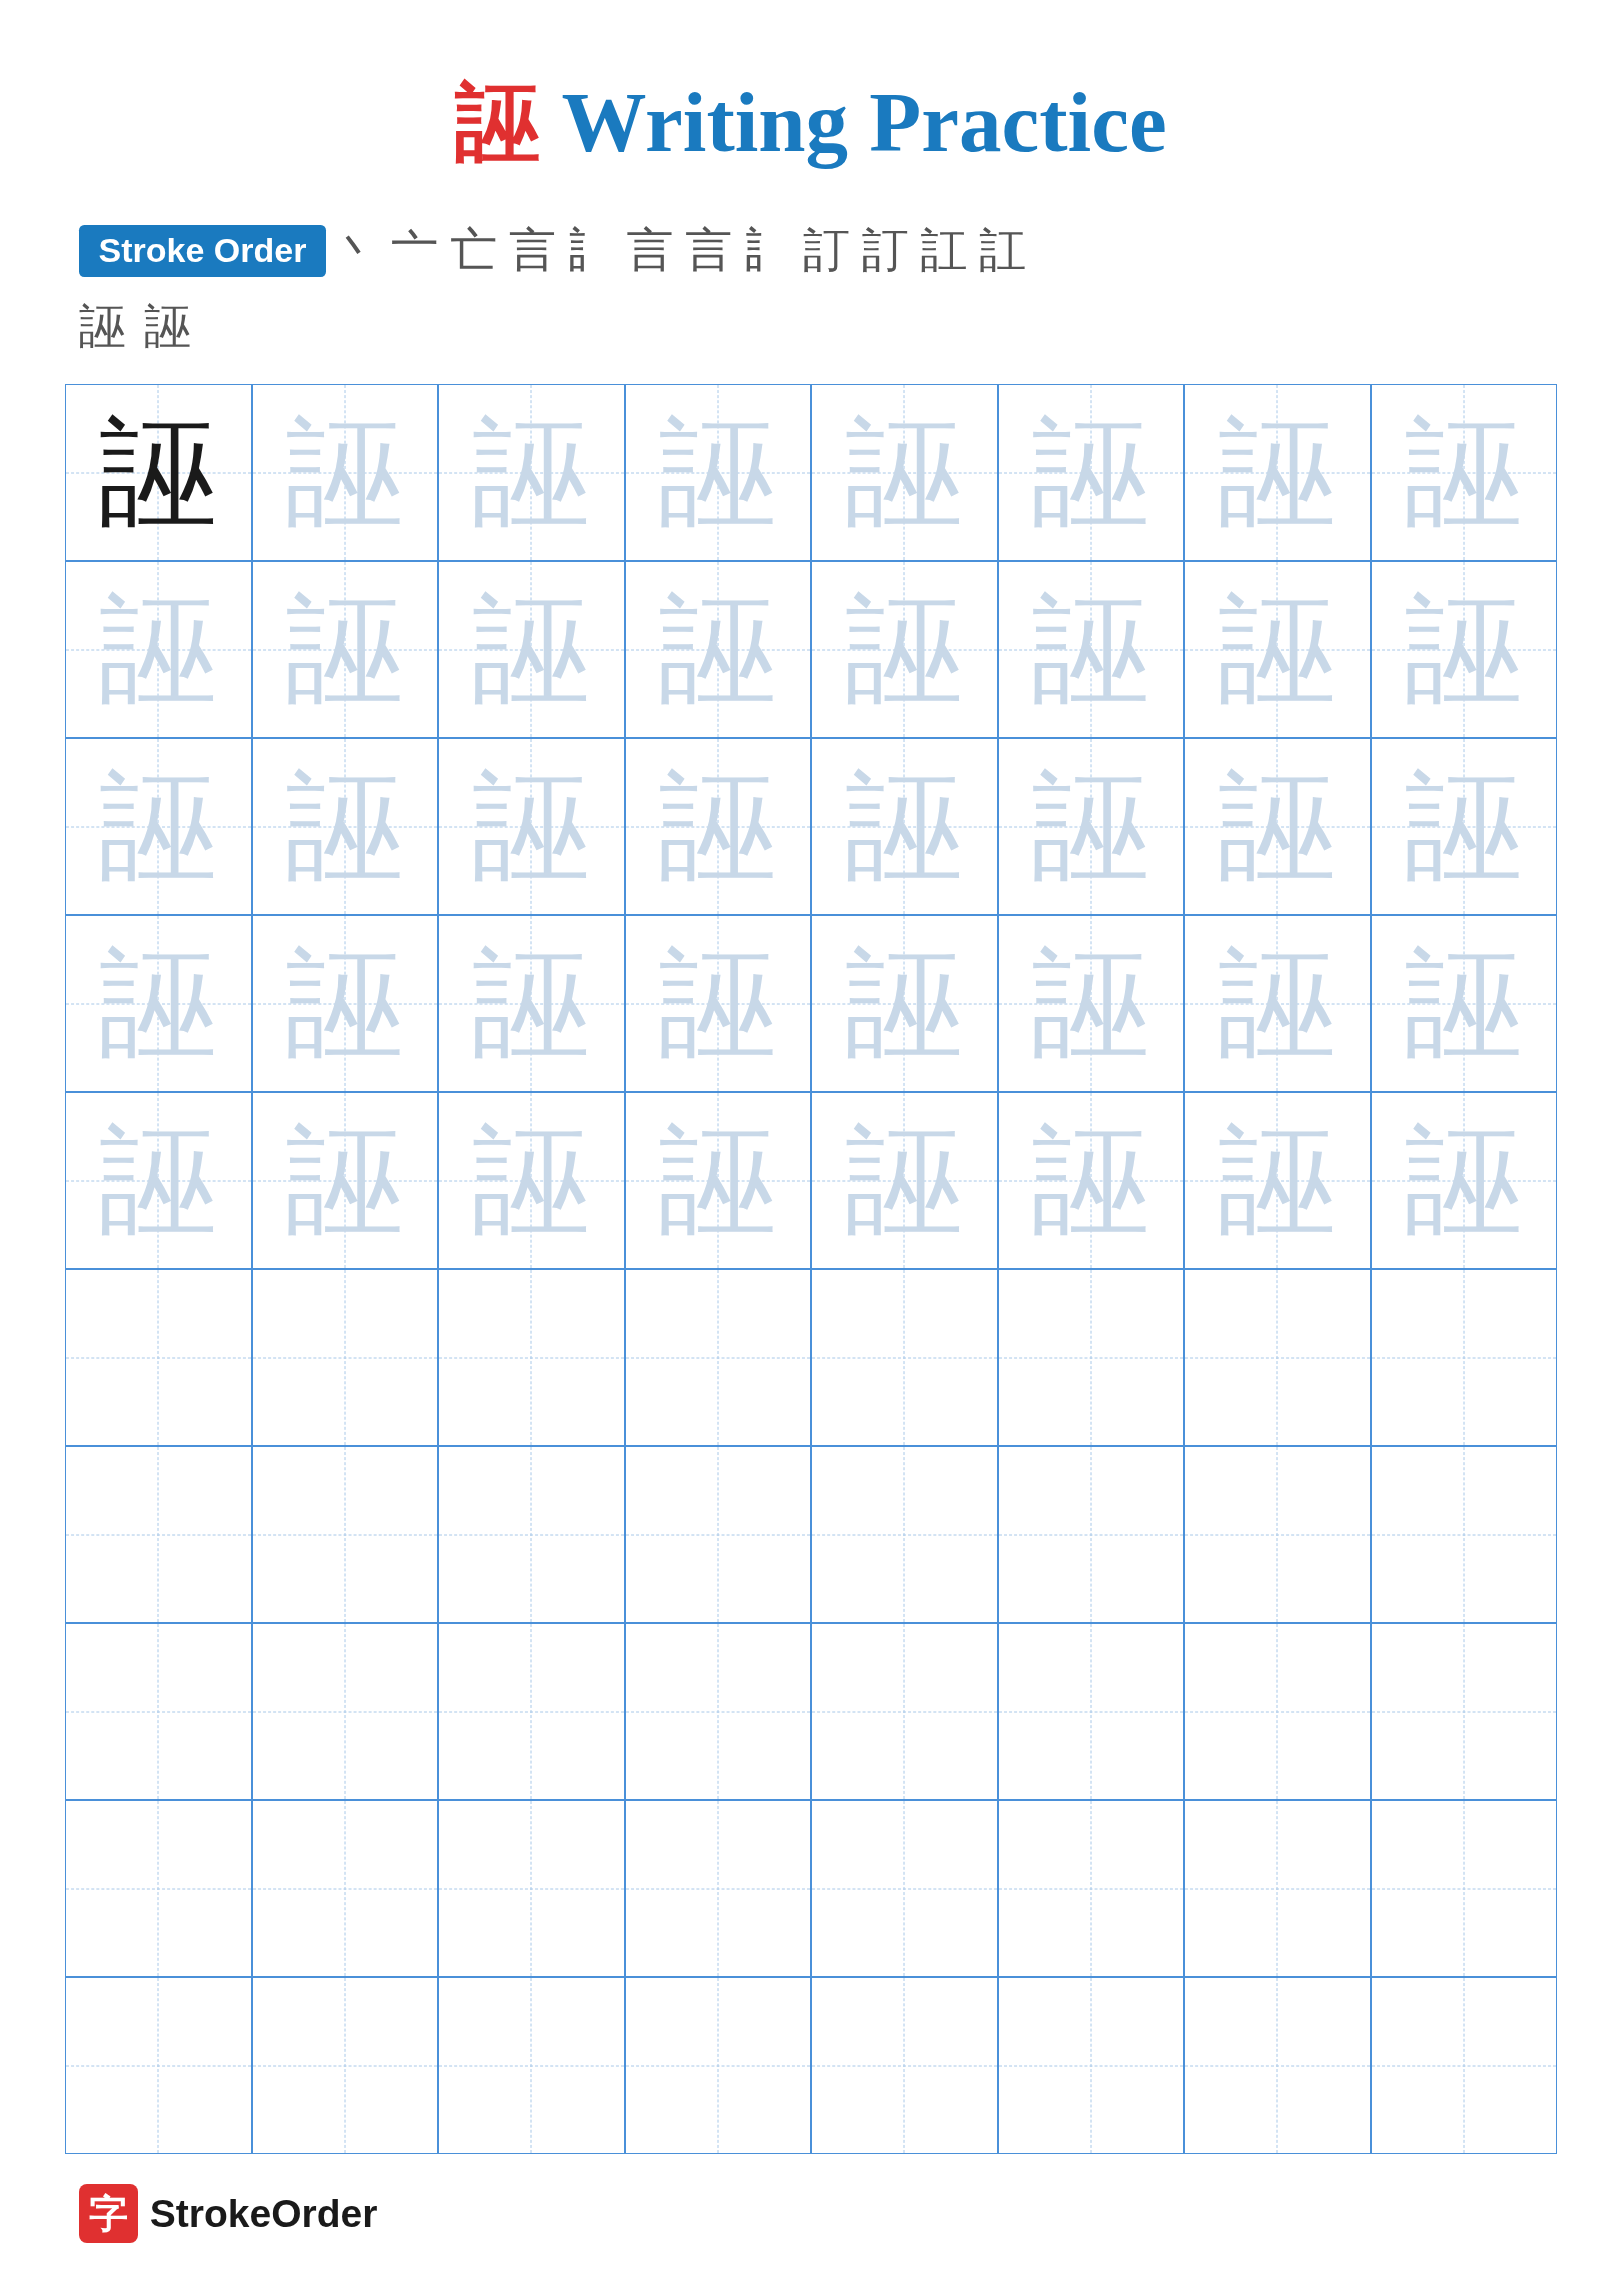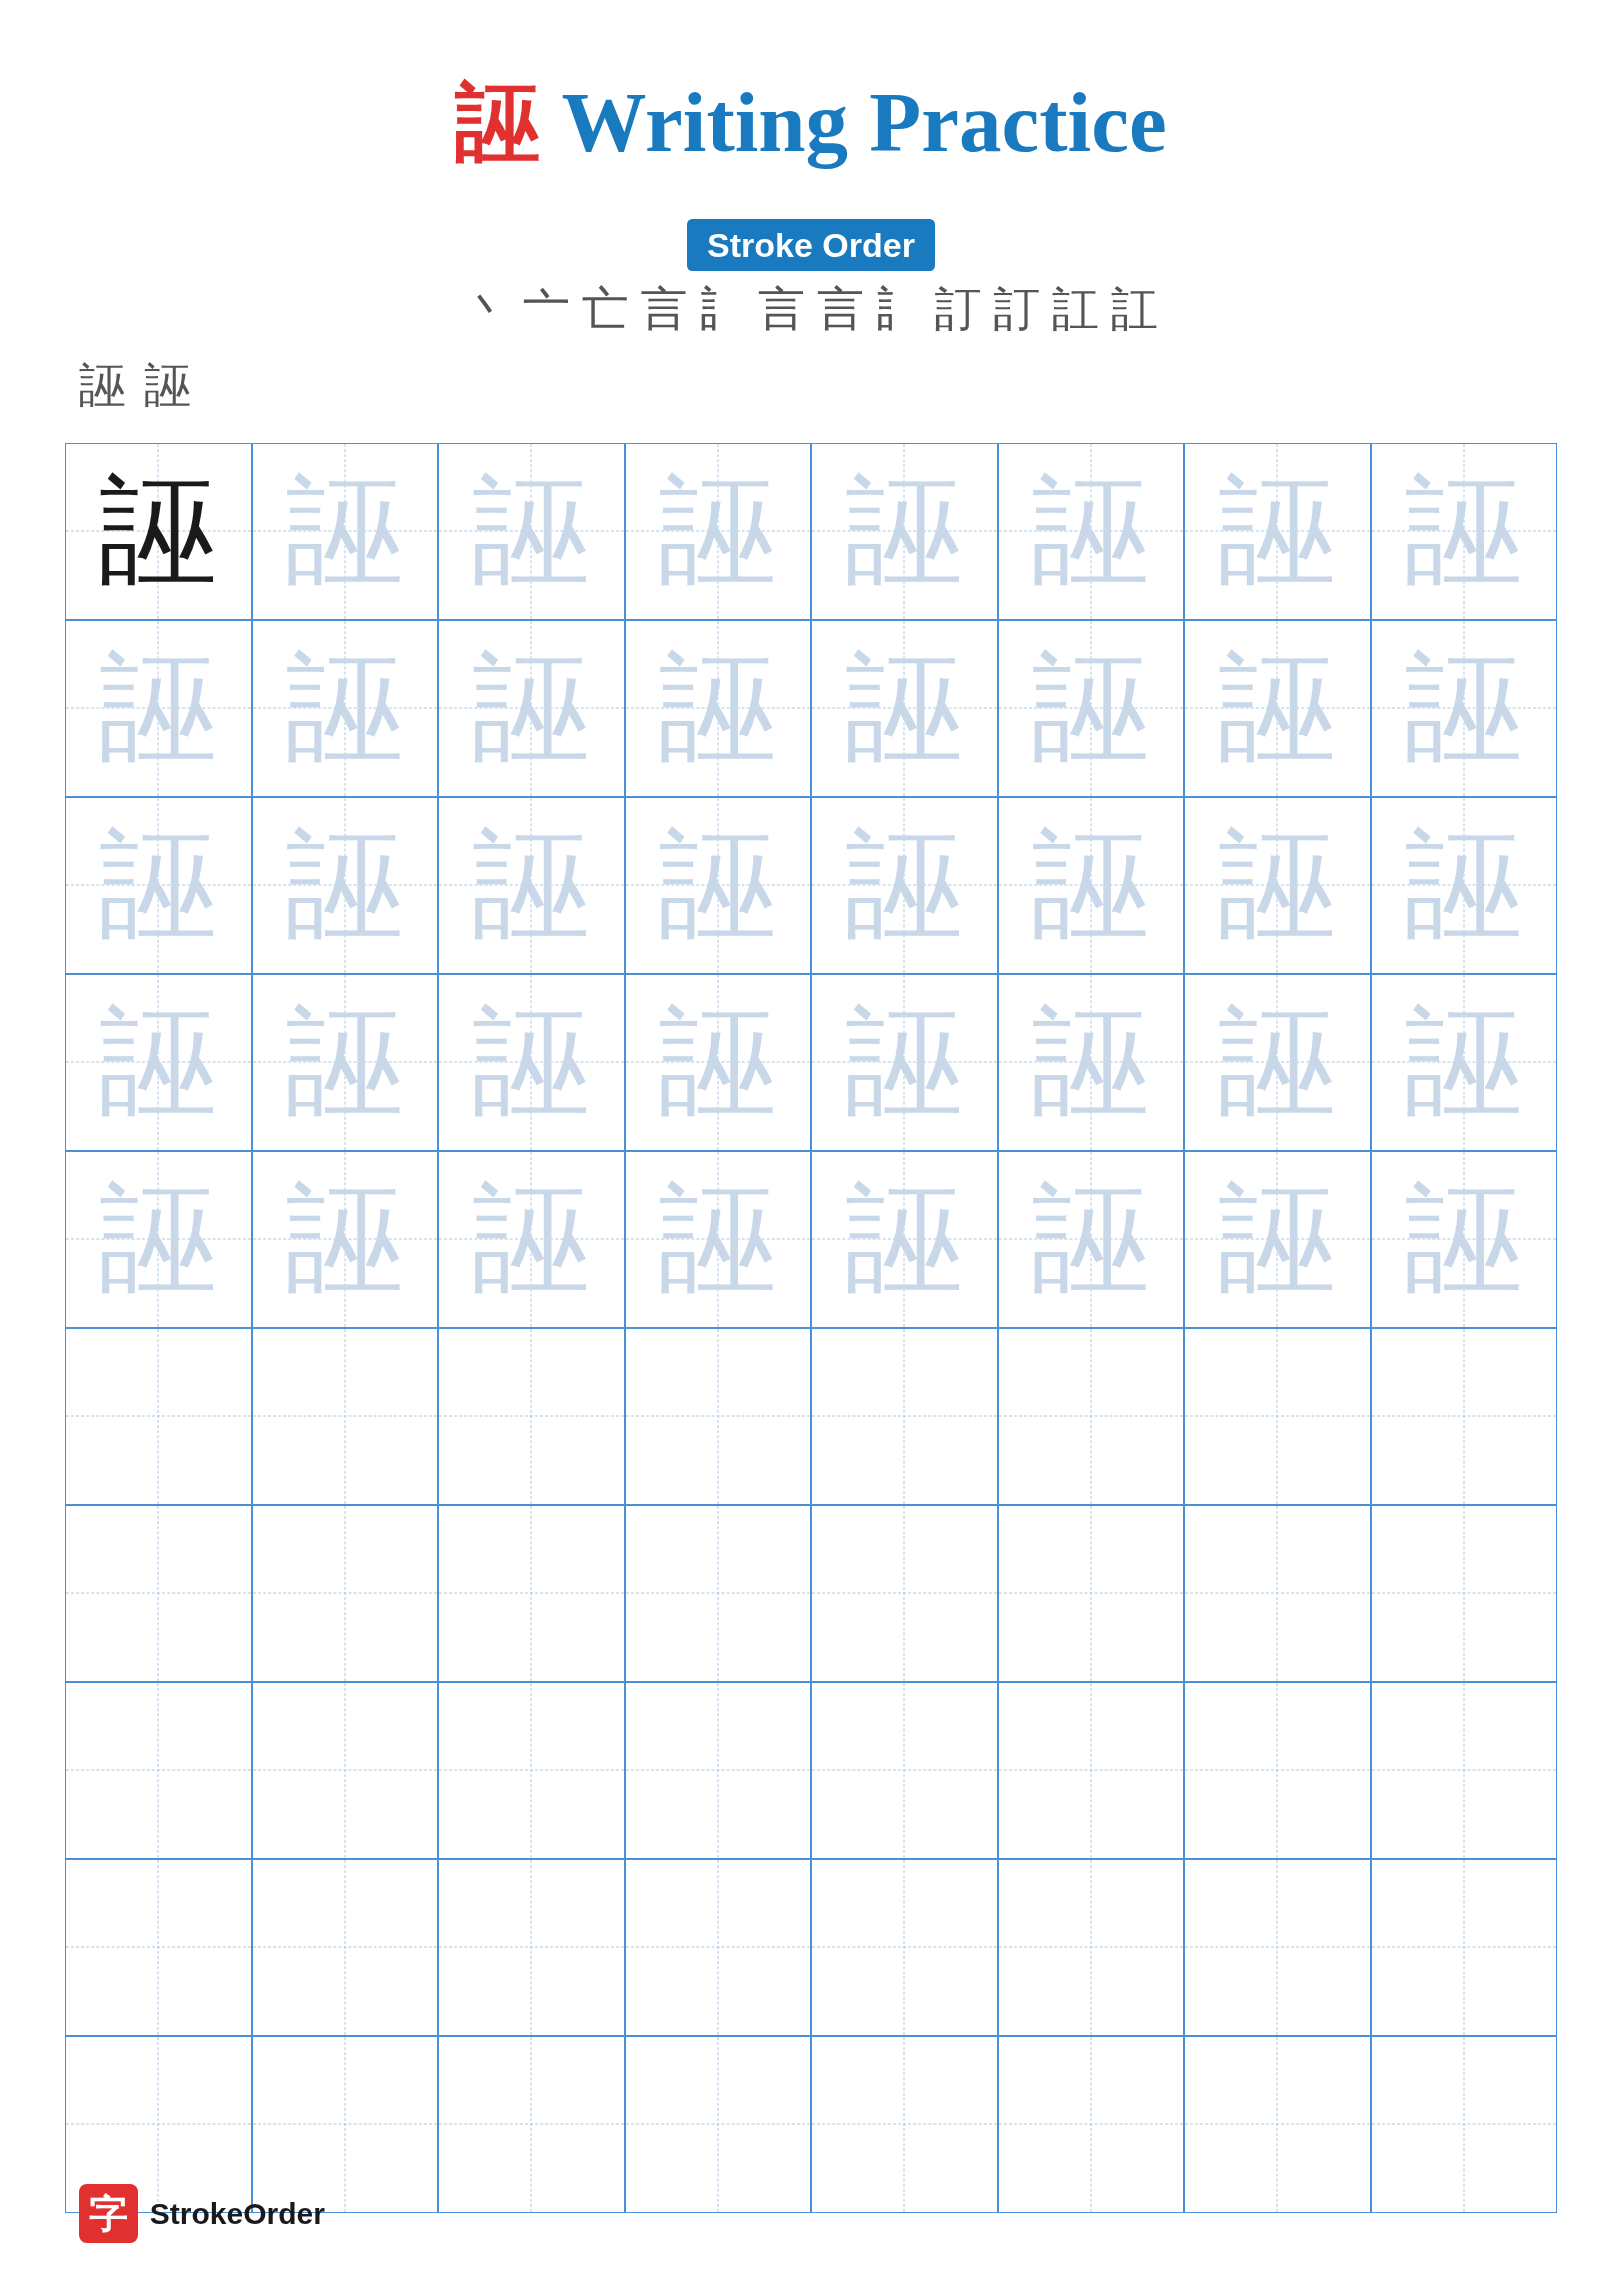--- a/index.html
+++ b/index.html
@@ -31,21 +31,20 @@
     .stroke-order-section {
       padding: 0 79px;
       margin-bottom: 26px;
     }
     .stroke-order-row {
       display: flex;
       align-items: center;
       flex-wrap: wrap;
       gap: 6.5px;
       margin-bottom: 13px;
-      flex-direction: column;
     }
     .stroke-order-badge {
       background: #1a7abf;
       color: white;
       font-size: 34px;
       font-weight: bold;
       padding: 6.5px 19.6px;
       border-radius: 5.2px;
       font-family: sans-serif;
     }
@@ -148,21 +147,21 @@
       border-radius: 7.9px;
       display: flex;
       align-items: center;
       justify-content: center;
       color: white;
       font-size: 39px;
       font-family: serif;
       font-weight: bold;
     }
     .footer-logo-text {
-      font-size: 30px;
+      font-size: 39px;
       font-weight: bold;
       color: #1a1a1a;
       font-family: sans-serif;
     }
   </style>
 </head>
 <body>
 
 <div class="header">
   <h1 class="header-title">

